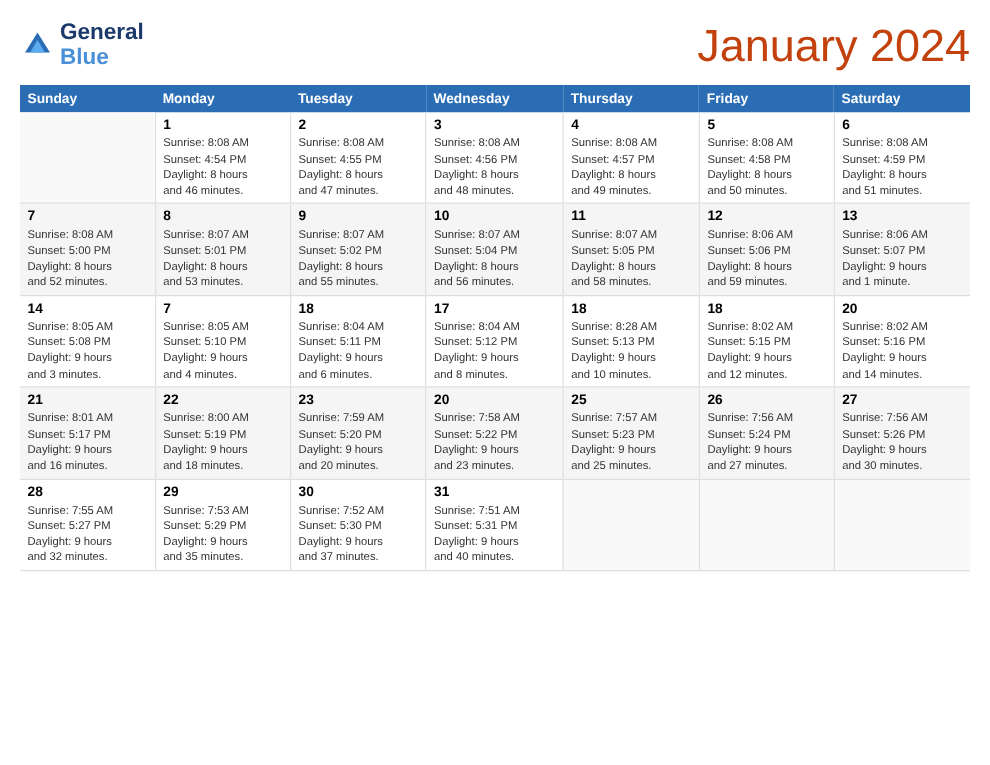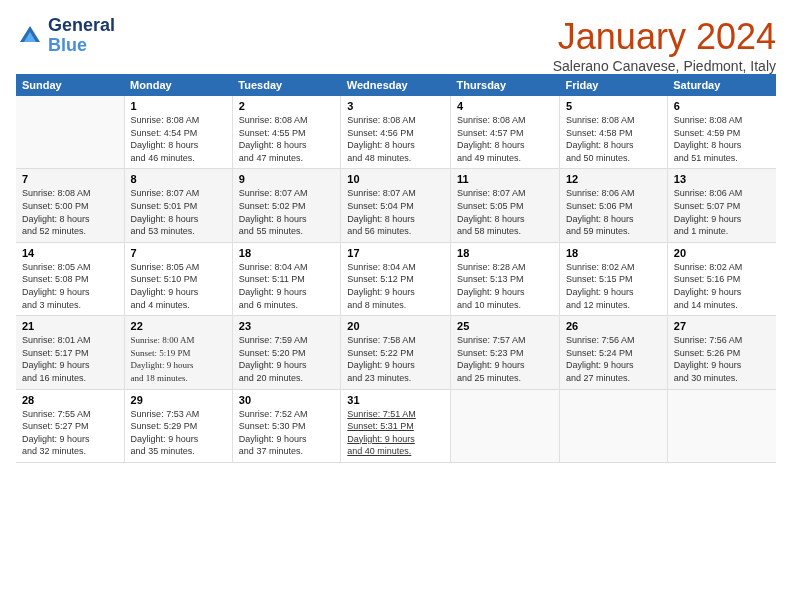--- a/index.html
+++ b/index.html
@@ -13,20 +13,21 @@
     .page {
       width: 792px;
       height: 612px;
       padding: 16px;
       background: #fff;
     }
     .header {
       display: flex;
       justify-content: space-between;
       align-items: flex-start;
+      margin-bottom: 10px;
     }
     .logo {
       display: flex;
       align-items: center;
     }
     .logo-text {
       font-size: 18px;
       font-weight: bold;
       color: #1a3a6b;
       line-height: 1.1;
@@ -105,21 +106,20 @@
         <polygon points="14,4 24,20 4,20" fill="#2a6db5"></polygon>
         <polygon points="14,10 20,20 8,20" fill="#5aabf0"></polygon>
       </svg>
       <div class="logo-text">
         <div>General</div>
         <div style="color:#4a90d9">Blue</div>
       </div>
     </div>
     <div class="title-block">
       <div class="month-title">January 2024</div>
-      <div class="location">Salerano Canavese, Piedmont, Italy</div>
     </div>
   </div>
 
   <table>
     <thead>
       <tr>
         <th>Sunday</th>
         <th>Monday</th>
         <th>Tuesday</th>
         <th>Wednesday</th>
@@ -279,21 +279,21 @@
         <tr>
           <td>
             <span class="day-num">21</span>
             <div class="day-info" style="white-space: pre-line;">Sunrise: 8:01 AM
 Sunset: 5:17 PM
 Daylight: 9 hours
 and 16 minutes.</div>
           </td>
           <td>
             <span class="day-num">22</span>
-            <div class="day-info" style="white-space: pre-line; font-family: Liberation Serif, serif;">Sunrise: 8:00 AM
+            <div class="day-info" style="white-space: pre-line;">Sunrise: 8:00 AM
 Sunset: 5:19 PM
 Daylight: 9 hours
 and 18 minutes.</div>
           </td>
           <td>
             <span class="day-num">23</span>
             <div class="day-info" style="white-space: pre-line;">Sunrise: 7:59 AM
 Sunset: 5:20 PM
 Daylight: 9 hours
 and 20 minutes.</div>
@@ -344,21 +344,21 @@
           </td>
           <td>
             <span class="day-num">30</span>
             <div class="day-info" style="white-space: pre-line;">Sunrise: 7:52 AM
 Sunset: 5:30 PM
 Daylight: 9 hours
 and 37 minutes.</div>
           </td>
           <td>
             <span class="day-num">31</span>
-            <div class="day-info" style="white-space: pre-line; text-decoration: underline;">Sunrise: 7:51 AM
+            <div class="day-info" style="white-space: pre-line;">Sunrise: 7:51 AM
 Sunset: 5:31 PM
 Daylight: 9 hours
 and 40 minutes.</div>
           </td>
           <td class="empty-cell"></td>
           <td class="empty-cell"></td>
           <td class="empty-cell"></td>
         </tr>
       </tbody>
   </table>

